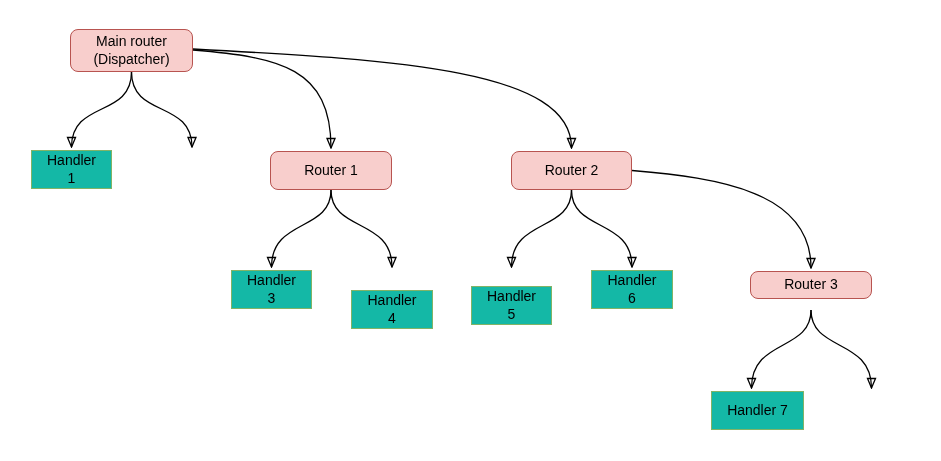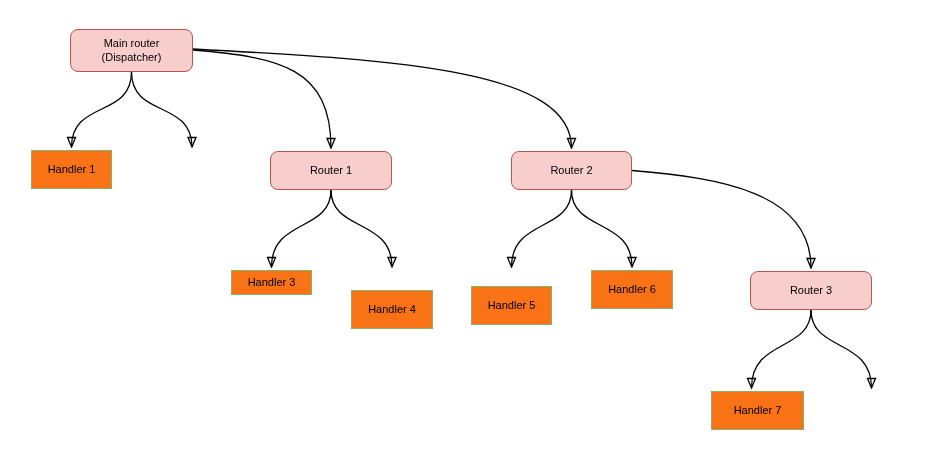--- a/index.html
+++ b/index.html
@@ -25,32 +25,32 @@
     stroke: #000000;
     stroke-width: 1.3;
   }
   .node {
     position: absolute;
     box-sizing: border-box;
     display: flex;
     align-items: center;
     justify-content: center;
     text-align: center;
-    font-size: 11px;
+    font-size: 14px;
     line-height: 1.25;
     color: #000000;
     padding: 2px 12px;
   }
   .node.router {
     background: #f8cecc;
     border: 1.5px solid #b85450;
     border-radius: 8px;
   }
   .node.handler {
-    background: #f97316;
+    background: #14b8a6;
     border: 1.5px solid #82b366;
     border-radius: 0;
   }
 </style>
 </head>
 <body>
 
 <div class="canvas">
 
   <svg class="edge-layer" width="941" height="461" viewBox="0 0 941 461">
@@ -82,37 +82,37 @@
 
 
   <div class="node router" style="left:270px; top:151px; width:122px; height:39px;">
     <span>Router 1</span>
   </div>
 
   <div class="node router" style="left:511px; top:151px; width:121px; height:39px;">
     <span>Router 2</span>
   </div>
 
-  <div class="node handler" style="left:231px; top:270px; width:81px; height:25px;">
+  <div class="node handler" style="left:231px; top:270px; width:81px; height:39px;">
     <span>Handler 3</span>
   </div>
 
   <div class="node handler" style="left:351px; top:270px; width:82px; height:39px;margin-top:20px;">
     <span>Handler 4</span>
   </div>
 
   <div class="node handler" style="left:471px; top:270px; width:81px; height:39px;margin-top:16px;">
     <span>Handler 5</span>
   </div>
 
   <div class="node handler" style="left:591px; top:270px; width:82px; height:39px;text-align:center;">
     <span>Handler 6</span>
   </div>
 
-  <div class="node router" style="left:750px; top:271px; width:122px; height:39px;">
+  <div class="node router" style="left:750px; top:271px; width:122px; height:28px;">
     <span>Router 3</span>
   </div>
 
   <div class="node handler" style="left:711px; top:391px; width:93px; height:39px;">
     <span>Handler 7</span>
   </div>
 
 
 </div>
 

